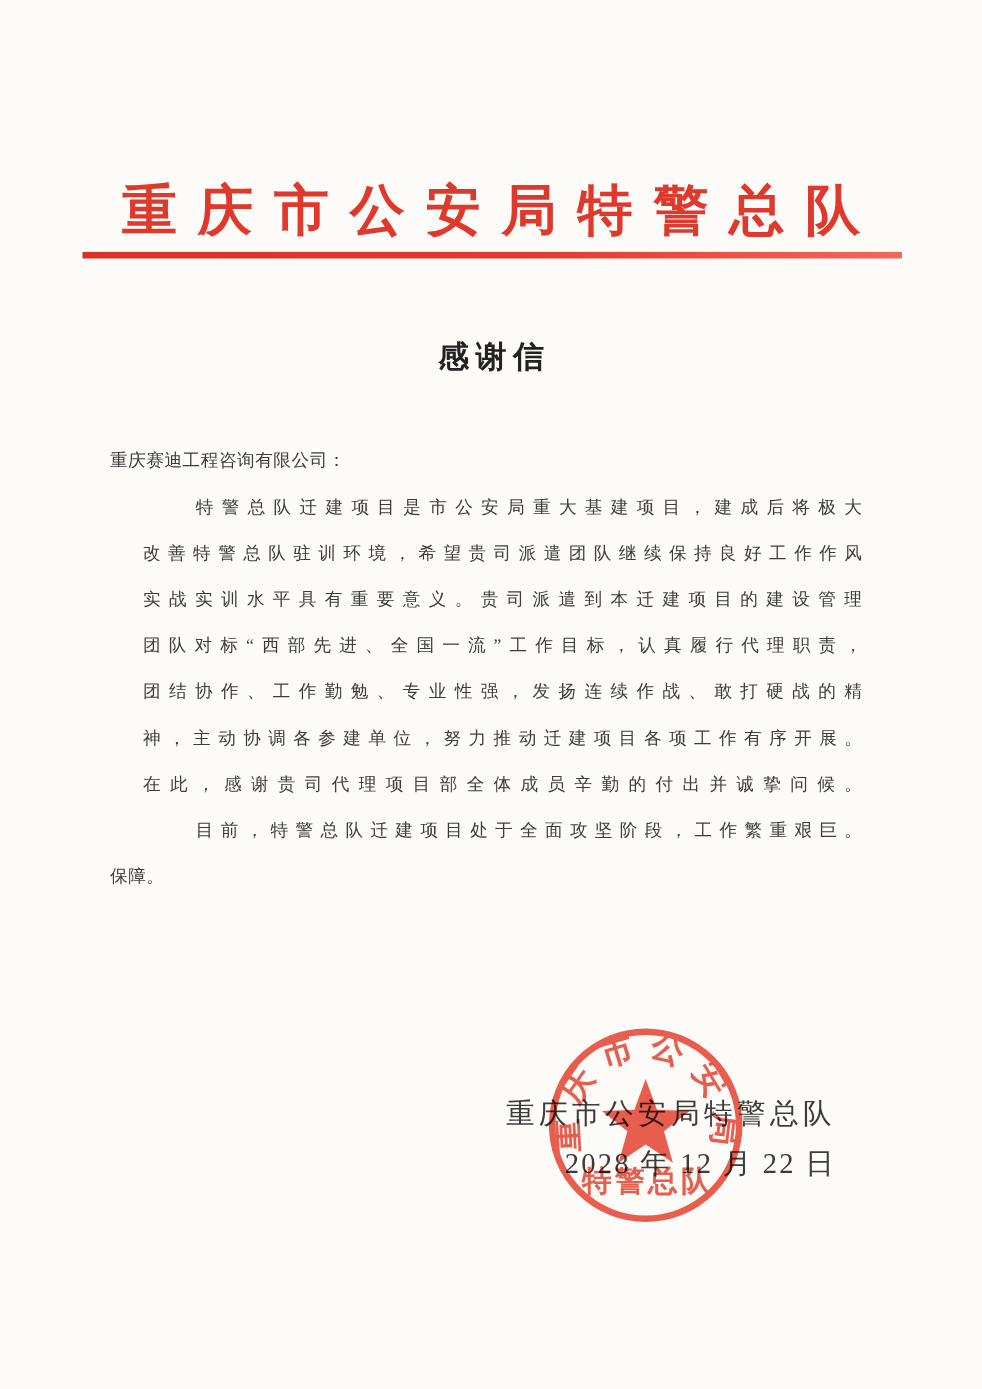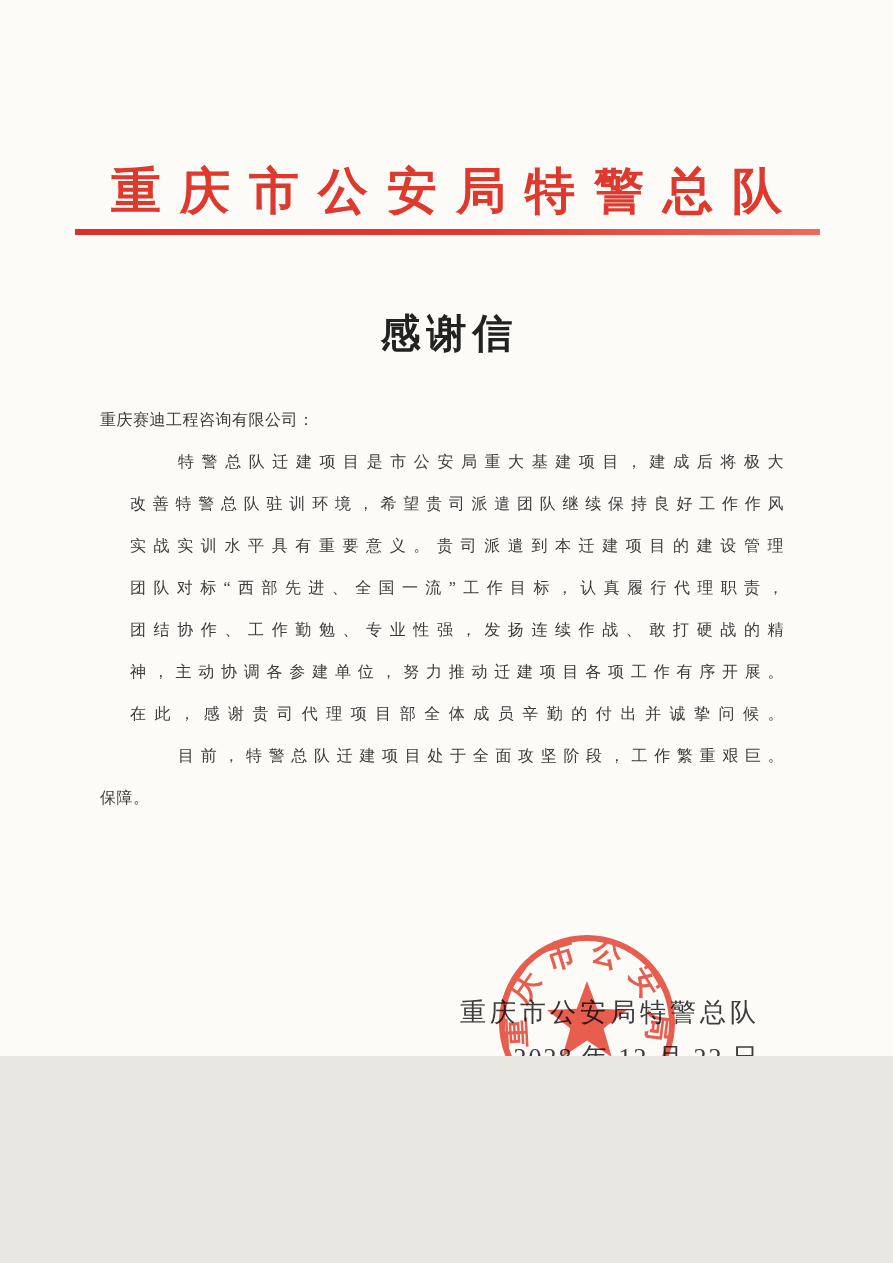--- a/index.html
+++ b/index.html
@@ -5,21 +5,21 @@
   :root{
     --accent:#df382c;
     --seal-red:#e6402f;
     --ink:#3c3c3c;
     --paper:#fcfbf8;
   }
   *{margin:0;padding:0;box-sizing:border-box;}
   html,body{background:#e9e7e2;}
   .page{
     position:relative;
-    width:893px;height:1056px;
+    width:893px;height:1263px;
     margin:0 auto;
     background:var(--paper);
     overflow:hidden;
     font-family:"Liberation Serif","DejaVu Serif",serif;
     color:var(--ink);
   }
   
   .letterhead{
     position:absolute;top:158px;left:0;right:0;
     text-align:center;
@@ -30,21 +30,21 @@
     white-space:nowrap;
   }
   .rule{
     position:absolute;top:229px;left:75px;width:745px;height:6px;
     background:linear-gradient(90deg,#d93126 0%,#e23a2e 55%,#ee6a5c 100%);
   }
   
   .title{
     position:absolute;top:306px;left:0;right:0;
     text-align:center;
-    font-size:40px;font-weight:bold;color:#222;
+    font-size:28px;font-weight:bold;color:#222;
     letter-spacing:6px;text-indent:6px;
   }
   
   .body{
     position:absolute;top:399px;left:100px;width:684px;
     font-size:16px;line-height:42px;
     letter-spacing:0.5px;
     color:var(--ink);
   }
   .line{white-space:nowrap;}

